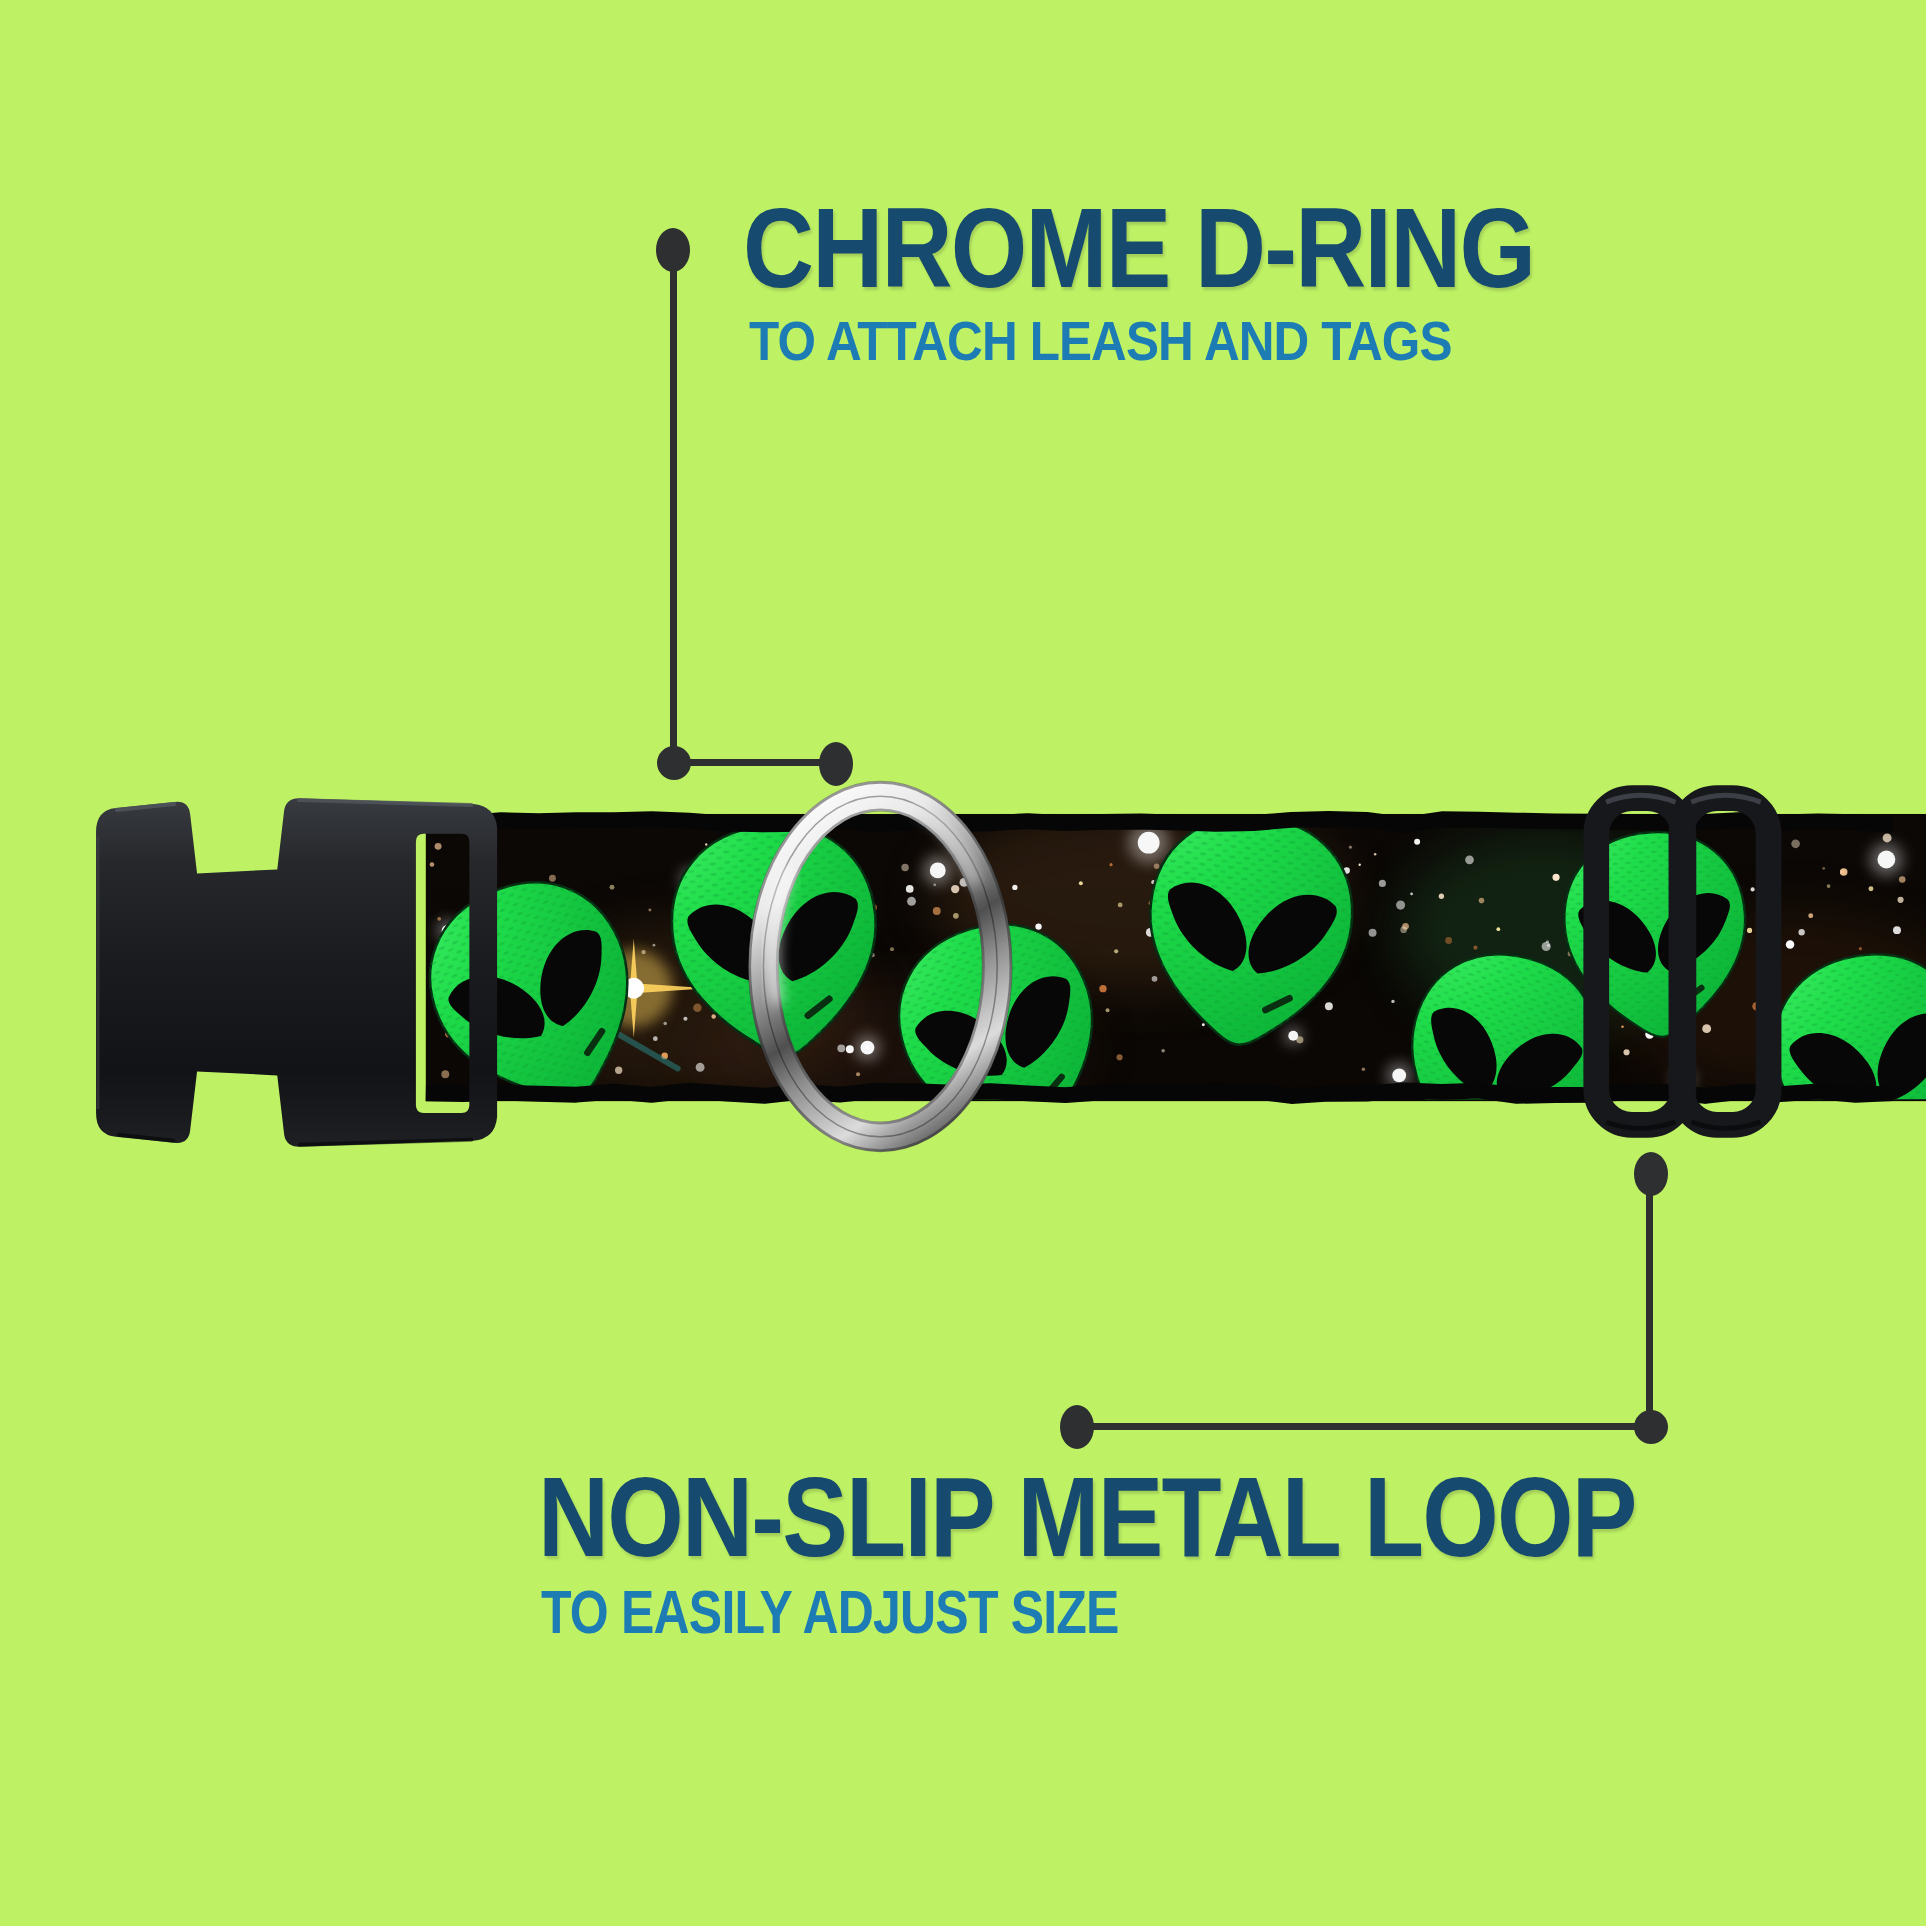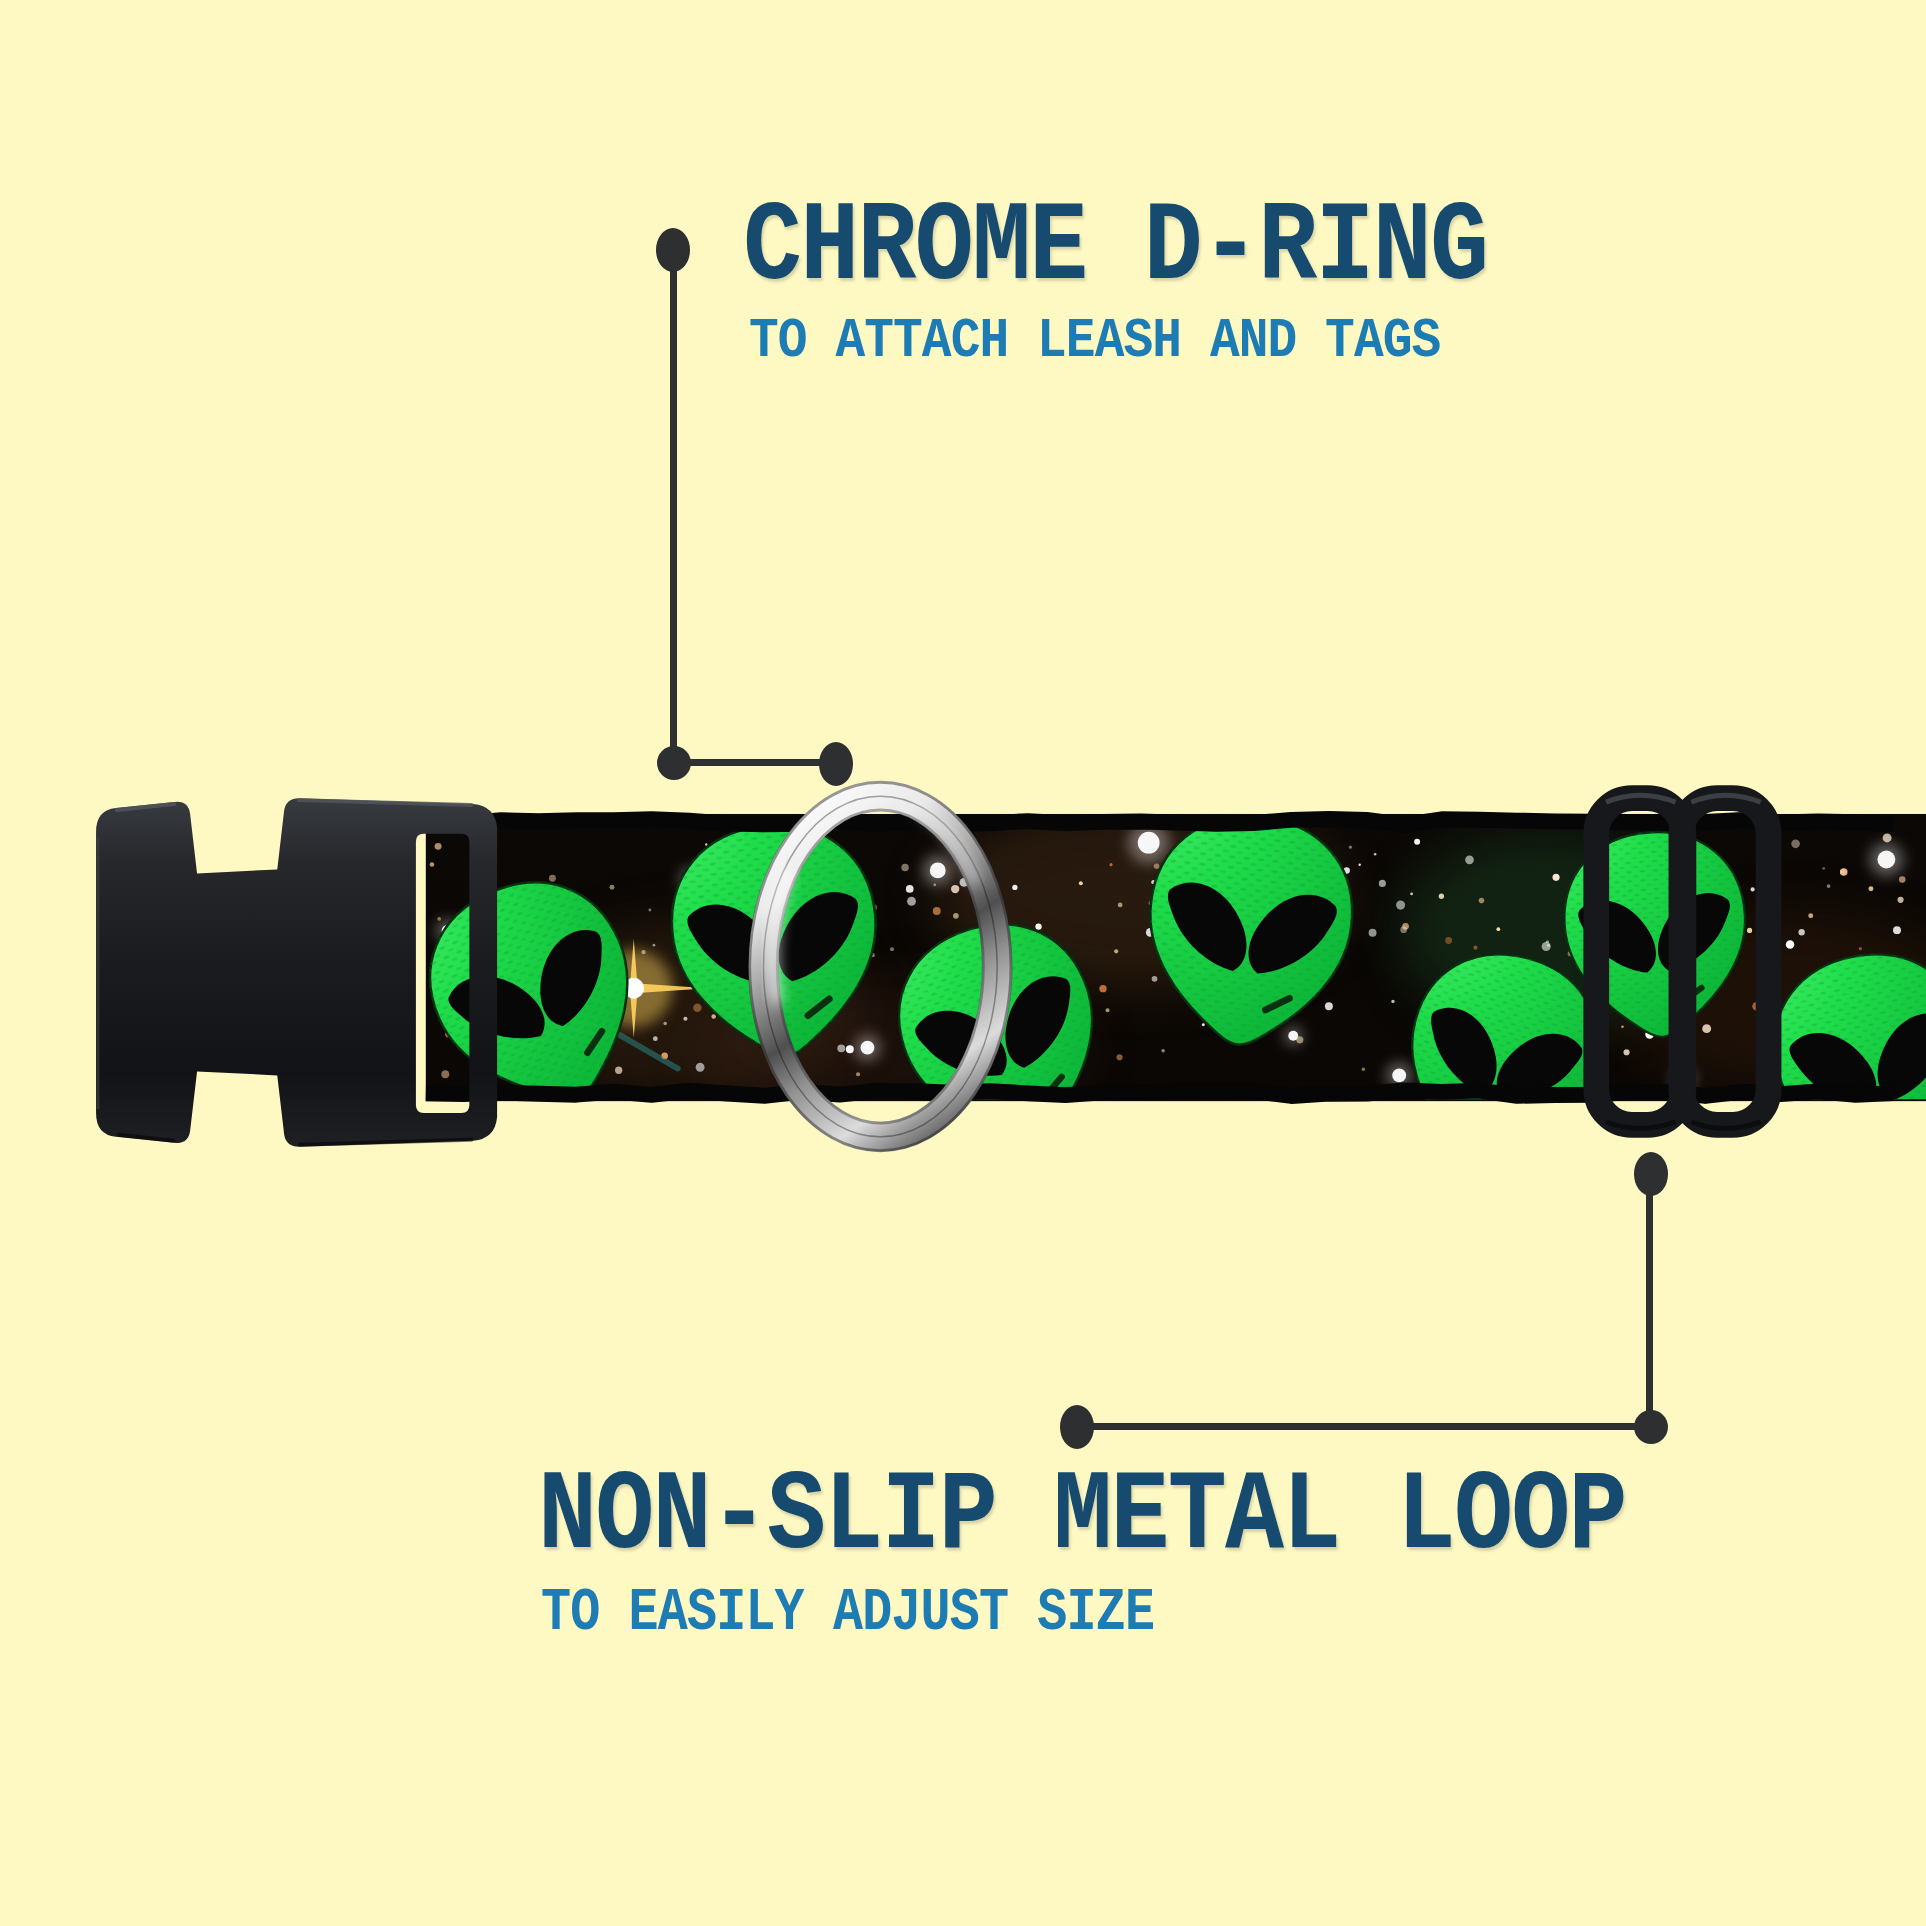--- a/index.html
+++ b/index.html
@@ -1,17 +1,17 @@
 <!DOCTYPE html>
 <html style="--title-color: #164a6e; --subtitle-color: #1d7cb4; --callout-color: #2e2f31;"><head>
 <meta charset="utf-8">
 <style>
   html,body{margin:0;padding:0;background:#fff;}
-  .page{position:relative;width:1927px;height:1927px;overflow:hidden;background:#fef9c3;
-        font-family:Liberation Mono, monospace;}
+  .page{position:relative;width:1927px;height:1927px;overflow:hidden;background:#bef264;
+        font-family:Liberation Sans, sans-serif;}
   svg.collar{position:absolute;left:0;top:0;width:1927px;height:1927px;}
   .callout-title{position:absolute;font-weight:700;line-height:1;white-space:nowrap;
         color:var(--title-color,#164a6e);transform-origin:left top;
         text-shadow:2px 3px 3px rgba(40,40,40,.18);}
   .callout-sub{position:absolute;font-weight:700;line-height:1;white-space:nowrap;
         color:var(--subtitle-color,#1d7cb4);transform-origin:left top;}
   .t-top-title{left:743px;top:192px;font-size:113px;letter-spacing:-2px;transform:scaleX(.87);}
   .t-top-sub{left:749px;top:314px;font-size:55px;letter-spacing:-1px;transform:scaleX(.9);}
   .t-bot-title{left:538px;top:1461px;font-size:113px;letter-spacing:-2px;transform:scaleX(.87);}
   .t-bot-sub{left:541px;top:1582px;font-size:61px;letter-spacing:-1px;transform:scaleX(.82);}

